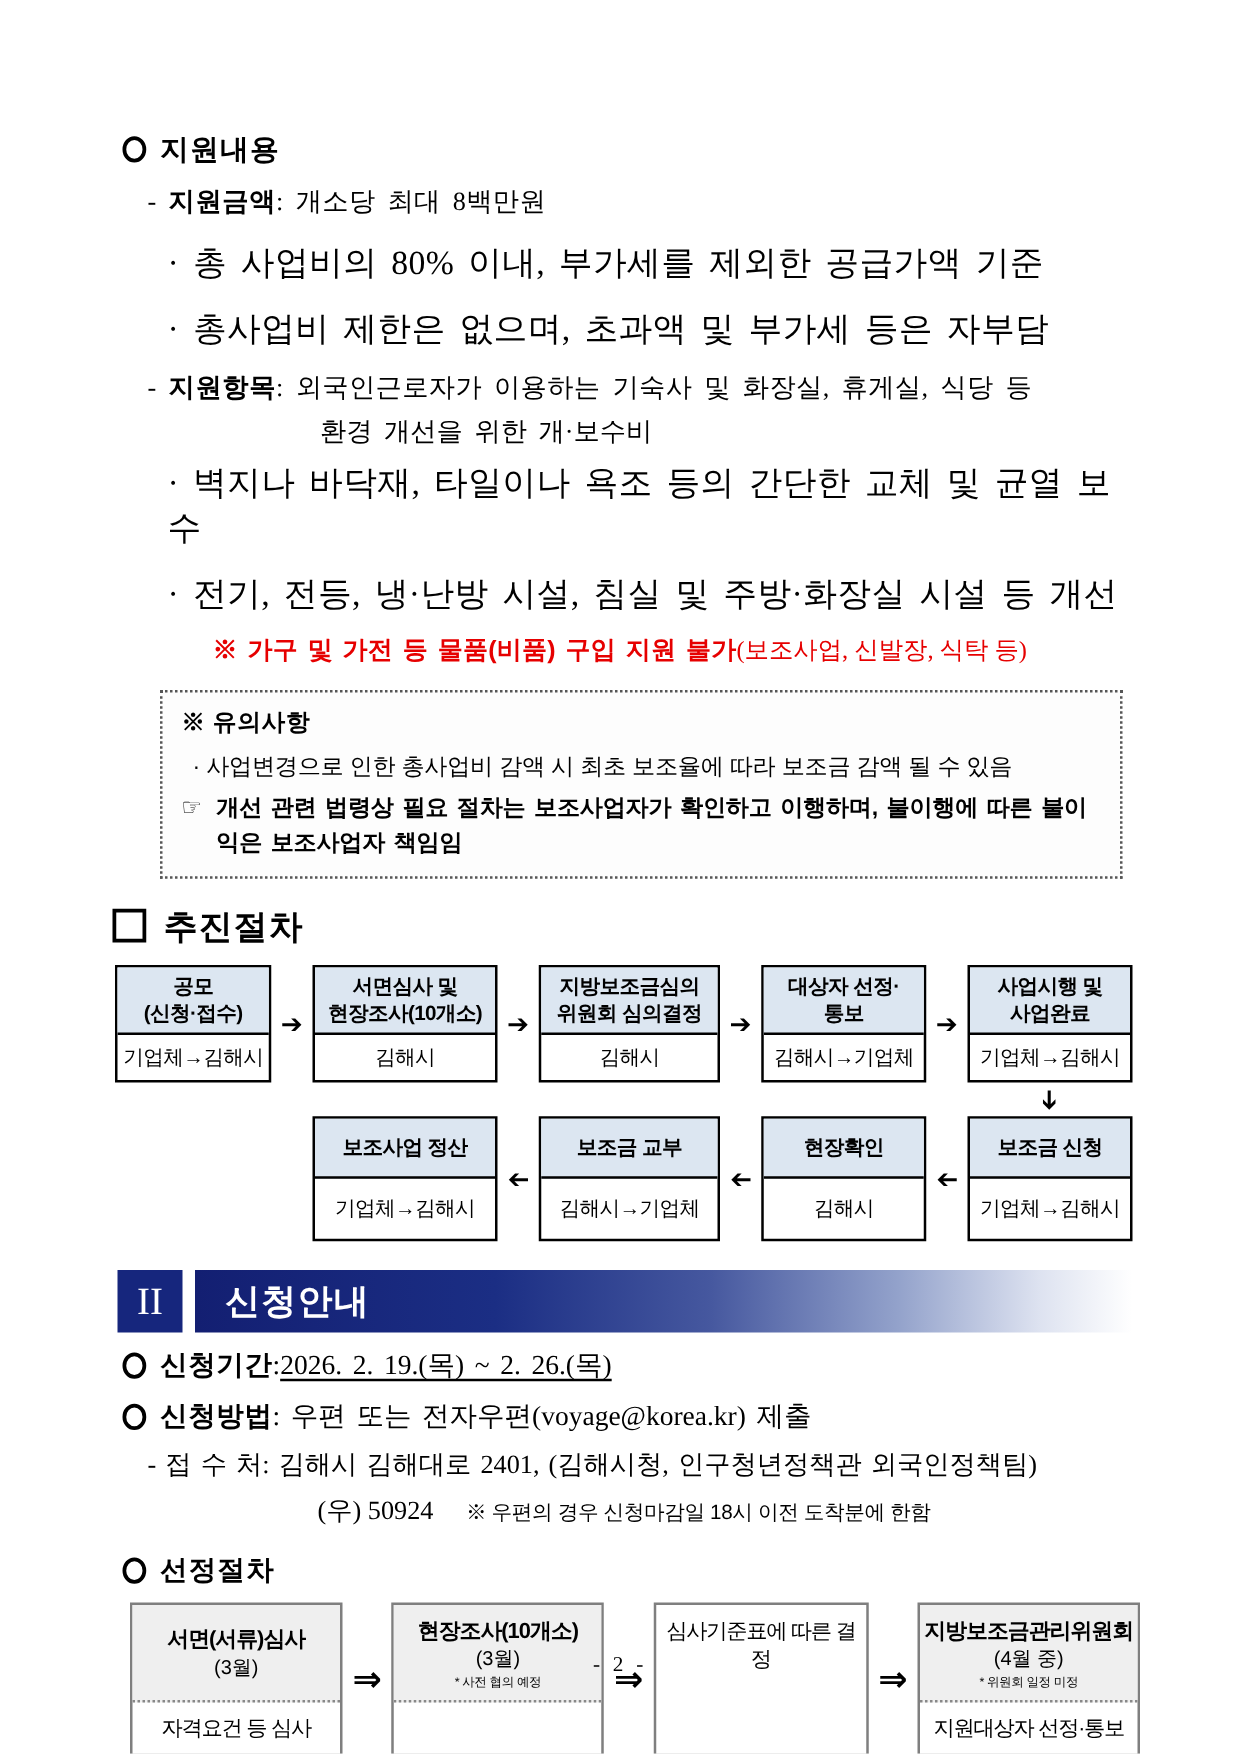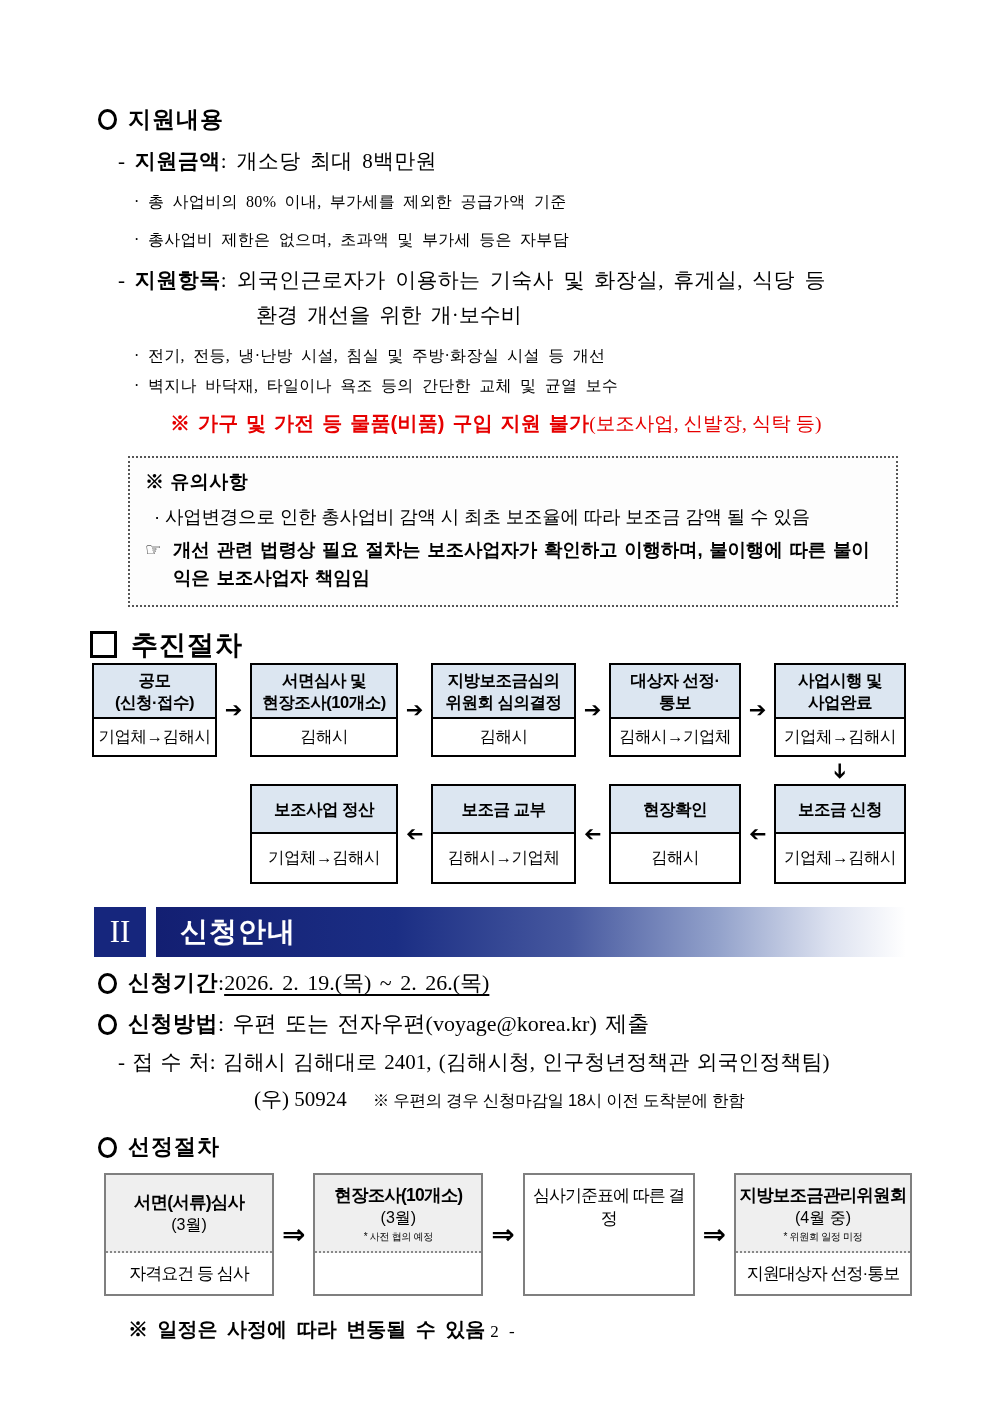--- a/index.html
+++ b/index.html
@@ -10,21 +10,21 @@
   .content { position:absolute; left:98px; top:104px; width:810px; }
 
   
   .circle-bullet {
     display:inline-block; width:13px; height:15px; border:3px solid #000;
     border-radius:50%; margin-right:11px; vertical-align:-1px;
   }
   .h-main { font-size:23px; font-weight:bold; letter-spacing:1px; display:flex; align-items:center; }
   .dash-line { margin-top:12px; padding-left:20px; font-size:21px; word-spacing:4px; letter-spacing:0.3px; }
   .dash-line b { letter-spacing:0.5px; }
-  .dot-line  { margin-top:17px; padding-left:36px; font-size:16px; word-spacing:4px; letter-spacing:0.3px; }
+  .dot-line  { margin-top:17px; padding-left:36px; font-size:27px; word-spacing:4px; letter-spacing:0.3px; }
   .cont-line { margin-top:7px;  padding-left:158px; font-size:21px; word-spacing:4px; }
 
   .red-note { margin-top:13px; padding-left:72px; }
   .red-note .rn-main { font-family:"Liberation Sans", sans-serif; font-weight:bold; font-size:20px; color:#e60000; letter-spacing:0.2px; word-spacing:2px; }
   .red-note .rn-sub  { font-size:19.5px; color:#e60000; }
 
   
   .notice {
     margin-top:19px; margin-left:30px; width:736px;
     border:2px dotted #555; background:#fdfdfd;
@@ -35,21 +35,21 @@
   .notice .nt-line1 { margin-top:9px; padding-left:9px; font-size:18.5px; letter-spacing:-0.2px; }
   .notice .nt-line2 { margin-top:7px; position:relative; padding-left:28px; font-weight:bold; font-size:18.5px; line-height:1.5; letter-spacing:-0.2px; word-spacing:2px; }
   .notice .nt-marker { position:absolute; left:0; top:0; font-weight:normal; }
 
   
   .h-square { margin-top:20px; margin-left:-8px; display:flex; align-items:center;
     font-family:"Liberation Sans", sans-serif; font-weight:bold; font-size:27px; letter-spacing:1px; }
   .square-bullet { display:inline-block; width:21px; height:21px; border:3px solid #000; margin-right:14px; }
 
   
-  .flow1 { margin-left:-6px; width:814px; display:grid;
+  .flow1 { margin-top:13px; margin-left:-6px; width:814px; display:grid;
     grid-template-columns:125px 1fr 148px 1fr 145px 1fr 132px 1fr 132px;
     font-family:"Liberation Sans", sans-serif; }
   .fbox { border:2px solid #000; background:#fff; text-align:center; }
   .fbox .hd { background:#dce6f1; border-bottom:2px solid #000; font-weight:bold;
     font-size:16.5px; line-height:1.35; padding:4px 1px; white-space:pre-line; letter-spacing:-0.5px; }
   .fbox .bd { font-size:16.5px; padding:7px 1px; letter-spacing:-0.5px; }
   .row2 .hd { padding:12px 1px; }
   .row2 .bd { padding:13px 1px; }
   .ar { display:flex; align-items:center; justify-content:center;
     font-family:"DejaVu Sans", sans-serif; font-weight:bold; font-size:21px; }
@@ -117,22 +117,22 @@
 
     <div class="dot-line">· 총 사업비의 80% 이내, 부가세를 제외한 공급가액 기준</div>
     <div class="dot-line">· 총사업비 제한은 없으며, 초과액 및 부가세 등은 자부담</div>
 
     <div class="dash-line" style="margin-top:15px;">
       <span>-</span>
       <b>지원항목</b><span>: 외국인근로자가 이용하는 기숙사 및 화장실, 휴게실, 식당 등</span>
     </div>
     <div class="cont-line">환경 개선을 위한 개·보수비</div>
 
+    <div class="dot-line" style="margin-top:9px;">· 벽지나 바닥재, 타일이나 욕조 등의 간단한 교체 및 균열 보수</div>
     <div class="dot-line">· 전기, 전등, 냉·난방 시설, 침실 및 주방·화장실 시설 등 개선</div>
-    <div class="dot-line" style="margin-top:9px;">· 벽지나 바닥재, 타일이나 욕조 등의 간단한 교체 및 균열 보수</div>
 
     <div class="red-note">
       <span class="rn-main">※ 가구 및 가전 등 물품(비품) 구입 지원 불가</span><span class="rn-sub">(보조사업, 신발장, 식탁 등)</span>
     </div>
 
     <div class="notice">
       <div class="nt-title">※ 유의사항</div>
       <div class="nt-line1">· 사업변경으로 인한 총사업비 감액 시 최초 보조율에 따라 보조금 감액 될 수 있음</div>
       <div class="nt-line2">
         <span class="nt-marker">☞</span>

